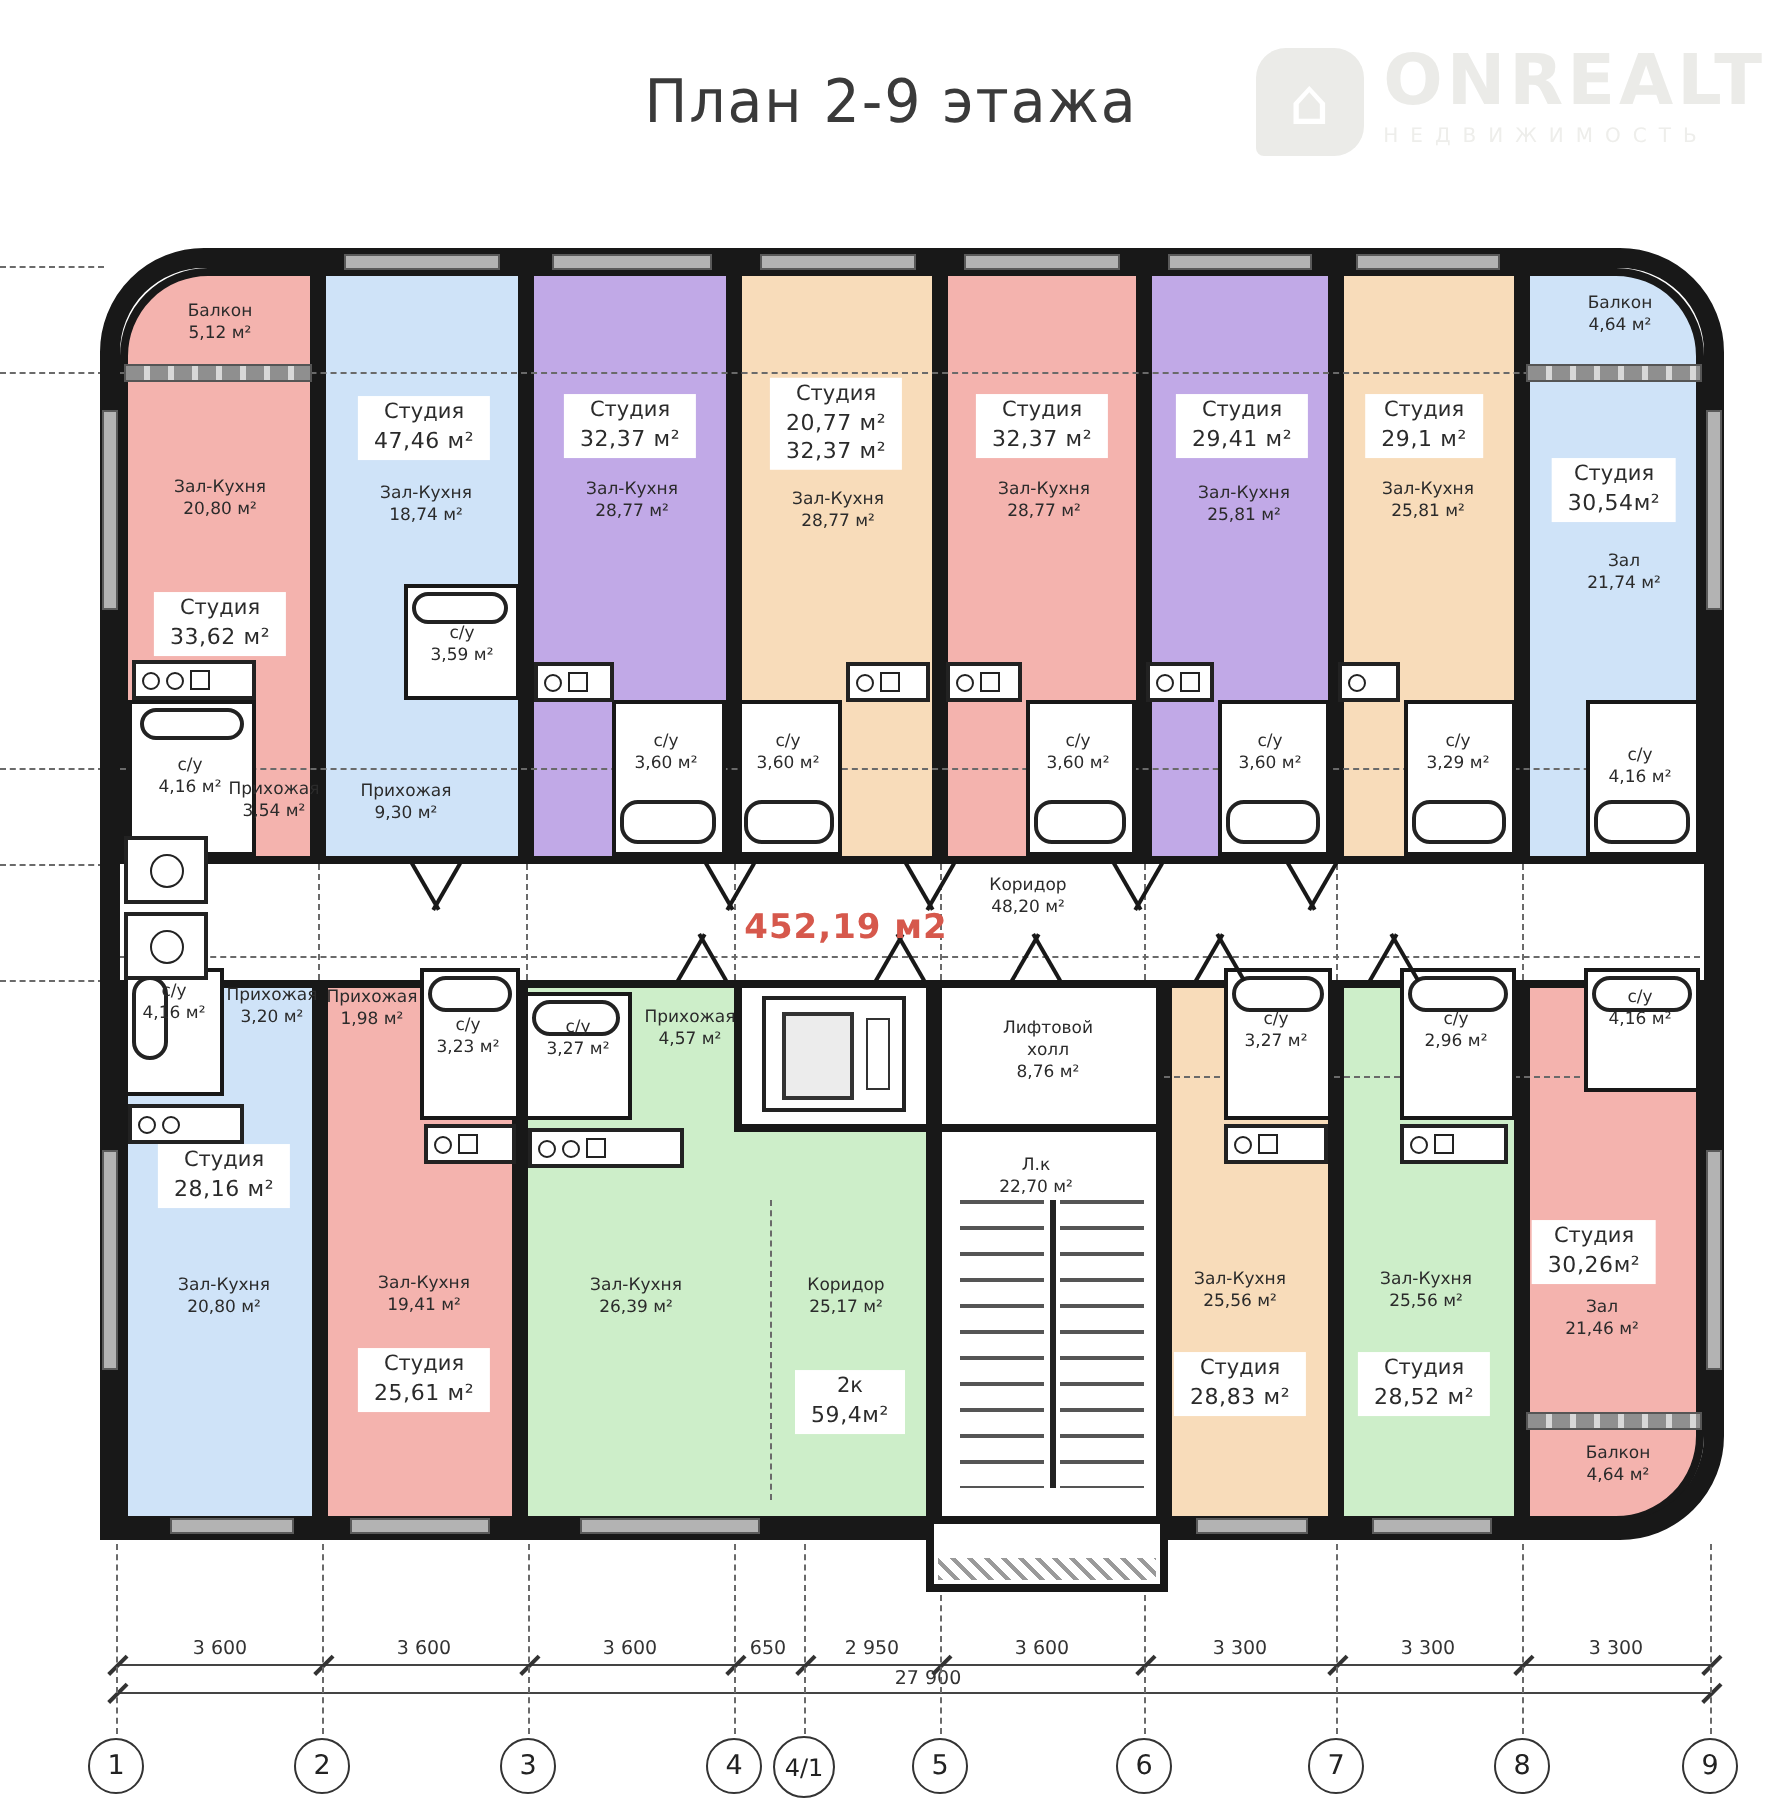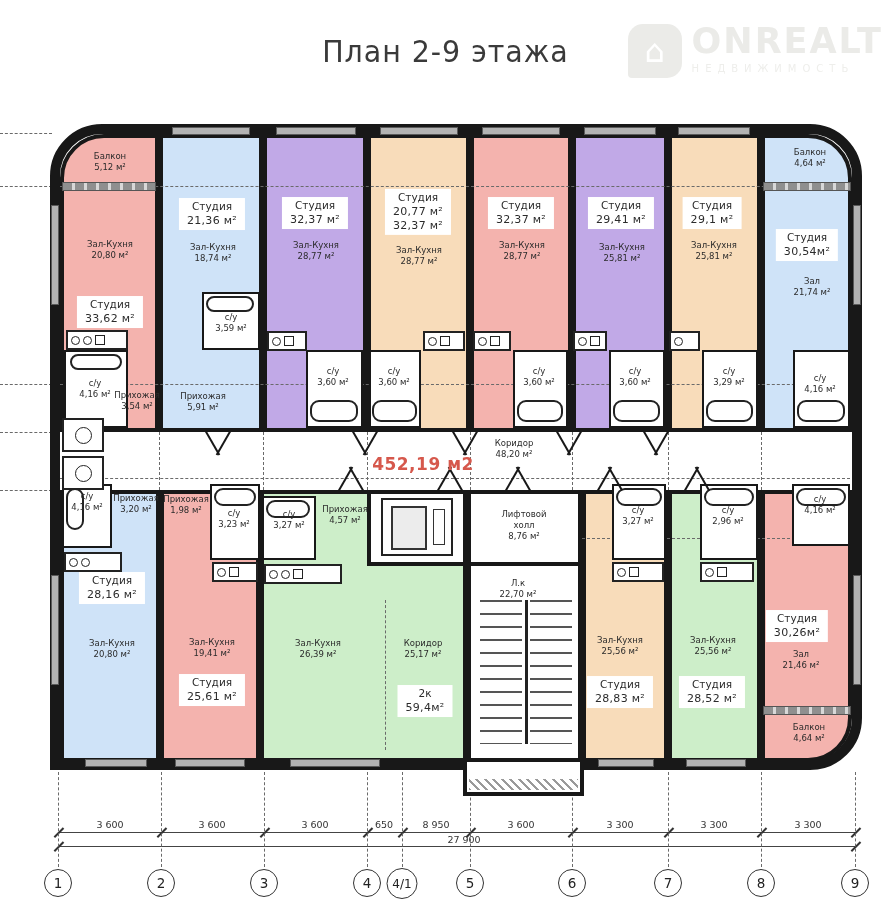--- a/index.html
+++ b/index.html
@@ -235,33 +235,33 @@
   <div class="lbl" style="left:95px;top:389px">
       <span>с/у</span>
       <span>4,16 м²</span>
     </div>
   <div class="lbl" style="left:137px;top:401px">
       <span>Прихожая</span>
       <span>3,54 м²</span>
     </div>
   <div class="lbl bx" style="left:212px;top:214px">
       <span>Студия</span>
-      <span>21,36 м²</span>
+      <span>47,46 м²</span>
     </div>
   <div class="lbl" style="left:213px;top:253px">
       <span>Зал-Кухня</span>
       <span>18,74 м²</span>
     </div>
   <div class="lbl" style="left:231px;top:323px">
       <span>с/у</span>
       <span>3,59 м²</span>
     </div>
   <div class="lbl" style="left:203px;top:402px">
       <span>Прихожая</span>
-      <span>5,91 м²</span>
+      <span>9,30 м²</span>
     </div>
   <div class="lbl bx" style="left:315px;top:213px">
       <span>Студия</span>
       <span>32,37 м²</span>
     </div>
   <div class="lbl" style="left:316px;top:251px">
       <span>Зал-Кухня</span>
       <span>28,77 м²</span>
     </div>
   <div class="lbl" style="left:333px;top:377px">
@@ -463,21 +463,21 @@
     <i class="dl v" style="left:402px;top:772px;height:95px"></i>
     <i class="dl v" style="left:470px;top:772px;height:95px"></i>
     <i class="dl v" style="left:572px;top:772px;height:95px"></i>
     <i class="dl v" style="left:668px;top:772px;height:95px"></i>
     <i class="dl v" style="left:761px;top:772px;height:95px"></i>
     <i class="dl v" style="left:855px;top:772px;height:95px"></i>
     <div class="seg" style="left:110px;top:819px">3 600</div>
     <div class="seg" style="left:212px;top:819px">3 600</div>
     <div class="seg" style="left:315px;top:819px">3 600</div>
     <div class="seg" style="left:384px;top:819px">650</div>
-    <div class="seg" style="left:436px;top:819px">8 950</div>
+    <div class="seg" style="left:436px;top:819px">2 950</div>
     <div class="seg" style="left:521px;top:819px">3 600</div>
     <div class="seg" style="left:620px;top:819px">3 300</div>
     <div class="seg" style="left:714px;top:819px">3 300</div>
     <div class="seg" style="left:808px;top:819px">3 300</div>
     <div class="seg" style="left:464px;top:834px">27 900</div>
     <div class="axc" style="left:58px">1</div>
     <div class="axc" style="left:161px">2</div>
     <div class="axc" style="left:264px">3</div>
     <div class="axc" style="left:367px">4</div>
     <div class="axc" style="left:402px;width:31px;height:31px;top:868px;font-size:12px">4/1</div>

